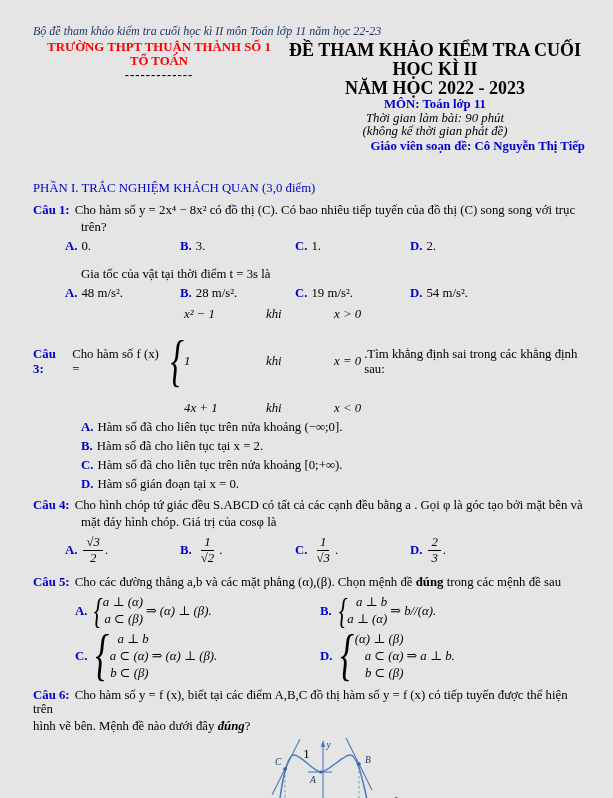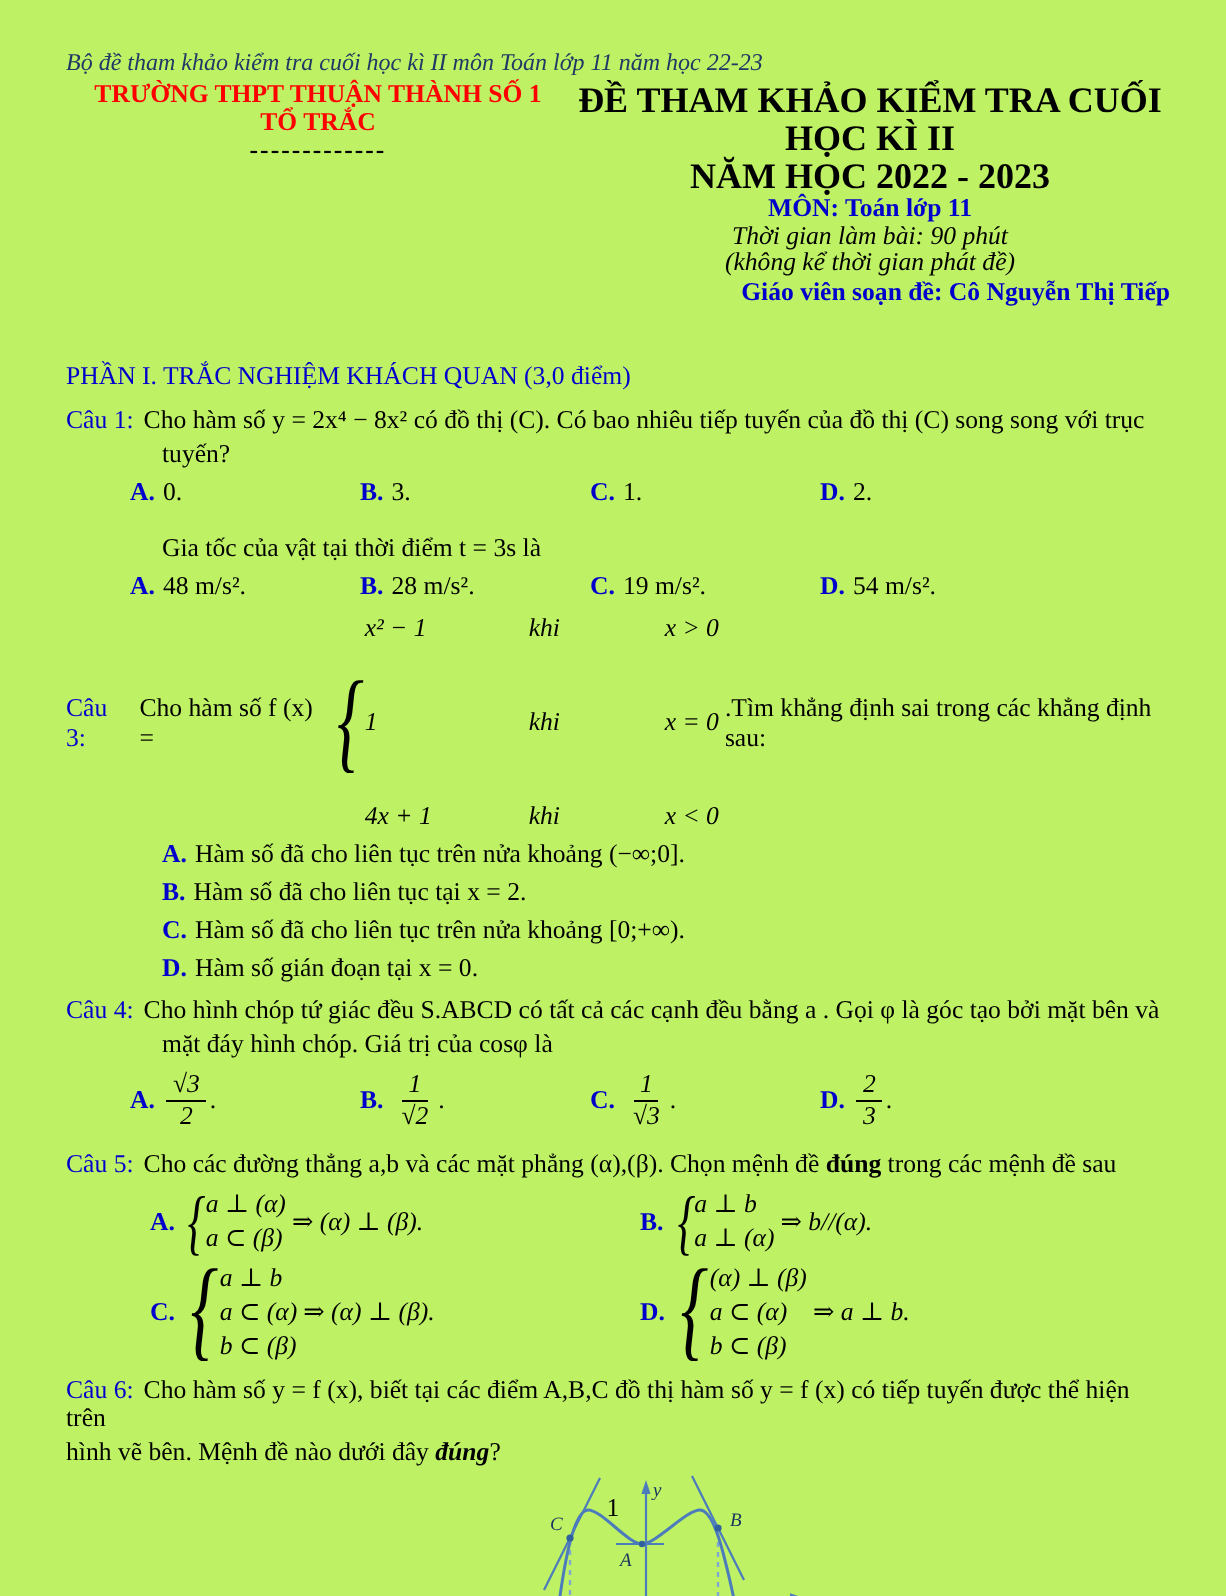--- a/index.html
+++ b/index.html
@@ -1,38 +1,38 @@
 <!DOCTYPE html>
 <html><head>
 <meta charset="utf-8">
 <style>
   html,body{margin:0;padding:0;background:#ffffff;}
   .page{
     position:relative;
     width:613px;height:798px;
     box-sizing:border-box;
     padding:25px 28px 0 33px;
-    background:#bef264;
+    background:#e5e5e5;
     font-family:"Liberation Serif","DejaVu Serif",serif;
     font-size:12.8px;
     line-height:1.16;
     color:#000;
     overflow:hidden;
   }
   .hdr-top{font-style:italic;color:#1F3864;font-size:12px;}
   .hdr-cols{display:flex;margin-top:2px;}
   .hdr-left{width:252px;text-align:center;color:#FF0000;font-weight:bold;line-height:1.08;}
   .hdr-left .dashes{color:#000;font-weight:bold;letter-spacing:1px;line-height:1;}
   .hdr-right{flex:1;text-align:center;line-height:1.06;}
   .hdr-title{font-weight:bold;font-size:18px;}
   .hdr-subject{font-weight:bold;color:#0000CC;}
   .hdr-time{font-style:italic;text-align:center;}
   .hdr-author{font-weight:bold;color:#0000CC;text-align:right;margin-top:1px;}
   .section-title{color:#0000CC;font-weight:normal;margin-top:28px;}
-  .q-label{color:#0000CC;font-weight:normal;margin-right:5px;}
+  .q-label{color:#0000CC;font-weight:bold;margin-right:5px;}
   .opt-label{color:#0000CC;font-weight:bold;margin-right:4px;}
   .q{margin-top:7px;}
   .q-line{margin-top:2px;}
   .q-indent{margin-left:48px;}
   .opts{display:flex;margin-left:32px;margin-top:4px;}
   .opt{width:115px;}
   .opt:last-child{width:auto;}
   .mt13{margin-top:13px;}
   
   .q3-main{display:flex;align-items:center;margin-top:6px;}
@@ -49,60 +49,60 @@
   .frac .den{line-height:1.15;padding:0 3px;}
   
   .q5-opts{margin-left:42px;}
   .q5-row{display:flex;margin-top:5px;}
   .q5-opt{width:245px;display:flex;align-items:center;}
   .sys{display:flex;align-items:center;font-style:italic;}
   .sys-brace{font-weight:400;transform:scaleX(.62);line-height:.85;color:#000;}
   .b2{font-size:36px;margin-right:-3px;}
   .b3{font-size:56px;margin-right:-4px;}
   .sys-rows{display:flex;flex-direction:column;row-gap:2px;}
-  .sys-rows span{white-space:nowrap;}
+  .sys-rows span{white-space:nowrap;text-align:right;}
   .sys-concl{margin-left:3px;white-space:nowrap;}
   
   .graph-wrap{margin-left:222px;margin-top:3px;width:150px;}
   .g-label{font-family:"Liberation Serif",serif;font-style:italic;font-size:9.5px;fill:#17335e;}
   .g-sub{font-family:"Liberation Serif",serif;font-style:italic;font-size:7px;fill:#17335e;}
   .page-num{position:absolute;left:0;bottom:36px;width:100%;text-align:center;}
   .bold{font-weight:bold;}
   .bold-italic{font-weight:bold;font-style:italic;}
 </style>
 </head>
 <body>
 
 <div class="page">
 
   <div class="hdr-top">Bộ đề tham khảo kiểm tra cuối học kì II môn Toán lớp 11 năm học 22-23</div>
 
   <div class="hdr-cols">
     <div class="hdr-left">
       <div>TRƯỜNG THPT THUẬN THÀNH SỐ 1</div>
-      <div>TỔ TRẮC</div>
+      <div>TỔ TOÁN</div>
       <div class="dashes">-------------</div>
     </div>
     <div class="hdr-right">
       <div class="hdr-title">ĐỀ THAM KHẢO KIỂM TRA CUỐI HỌC KÌ II</div>
       <div class="hdr-title">NĂM HỌC 2022 - 2023</div>
       <div class="hdr-subject">MÔN: Toán lớp 11</div>
       <div class="hdr-time">Thời gian làm bài: 90 phút</div>
       <div class="hdr-time">(không kể thời gian phát đề)</div>
       <div class="hdr-author">Giáo viên soạn đề: Cô Nguyễn Thị Tiếp</div>
     </div>
   </div>
 
   <div class="section-title">PHẦN I. TRẮC NGHIỆM KHÁCH QUAN (3,0 điểm)</div>
 
   <div class="q">
     <div class="q-line">
       <span class="q-label">Câu 1:</span><span>Cho hàm số  y = 2x⁴ − 8x²  có đồ thị (C). Có bao nhiêu tiếp tuyến của đồ thị (C) song song với trục</span>
     </div>
-    <div class="q-line q-indent">tuyến?</div>
+    <div class="q-line q-indent">trên?</div>
     <div class="opts">
       <span class="opt"><span class="opt-label">A.</span><span>0.</span></span>
       <span class="opt"><span class="opt-label">B.</span><span>3.</span></span>
       <span class="opt"><span class="opt-label">C.</span><span>1.</span></span>
       <span class="opt"><span class="opt-label">D.</span><span>2.</span></span>
     </div>
   </div>
 
   <div class="q mt13">
     <div class="q-line q-indent">Gia tốc của vật tại thời điểm  t = 3s  là</div>

